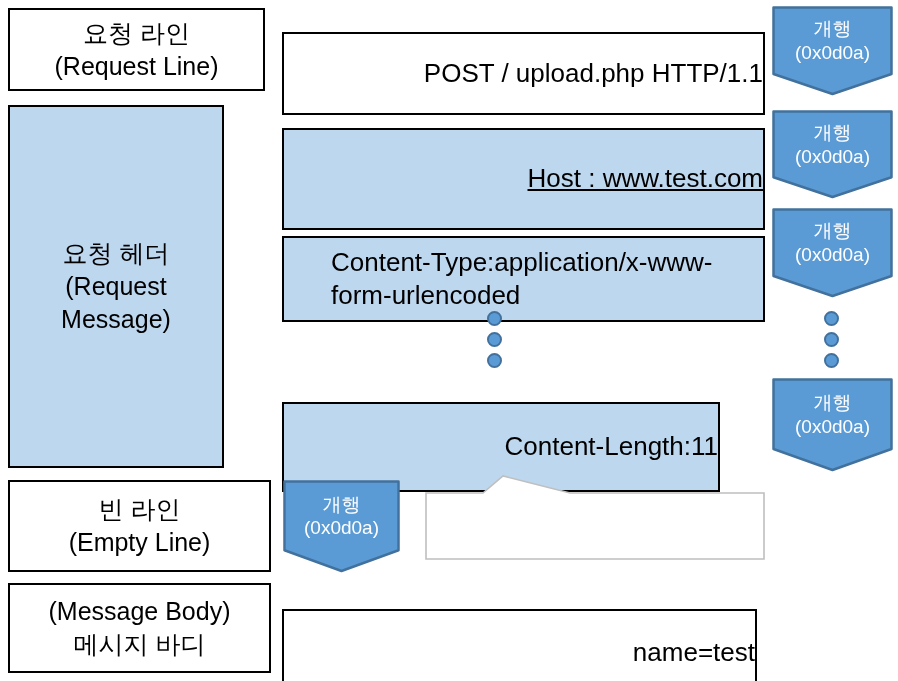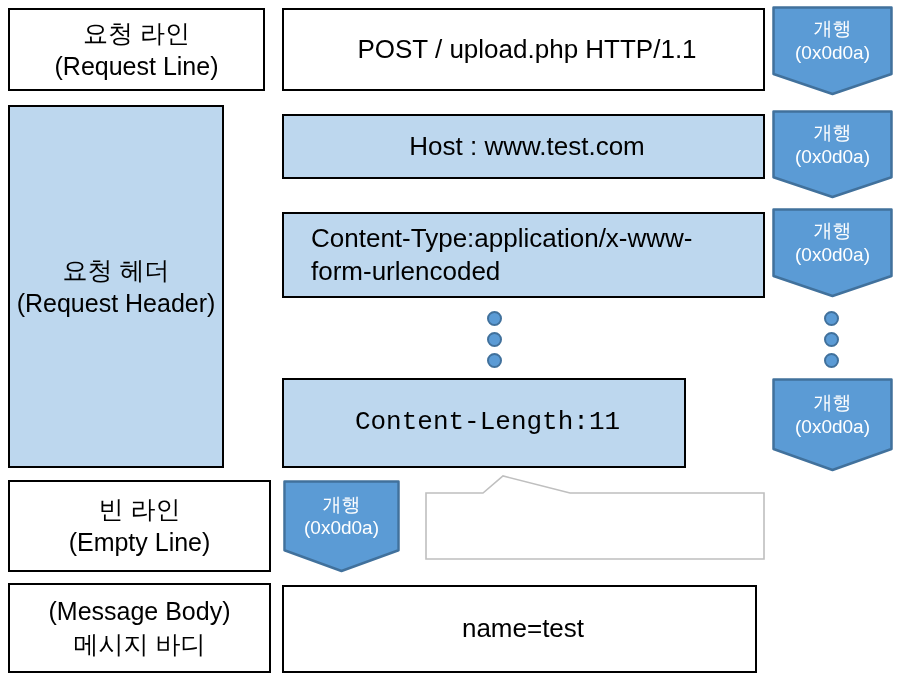--- a/index.html
+++ b/index.html
@@ -22,21 +22,21 @@
   
   .box{
     position:absolute;
     border:2.5px solid var(--box-border);
     background:#ffffff;
     display:flex;align-items:center;justify-content:center;
   }
   .box.blue{background:var(--light-blue);}
   .label-box{flex-direction:column;text-align:center;}
   .label-box .ln{font-size:25px;line-height:1.32;color:#000;}
-  .content-box{justify-content:center;padding-left:7px;}
+  .content-box{justify-content:flex-end;padding-left:7px;margin-top:24px;}
   .content-box .ctext{font-size:26px;color:#000;line-height:1.28;text-align:left;}
   .wrap-430{max-width:432px;}
   
   .badge{position:absolute;}
   .badge svg{position:absolute;inset:0;width:100%;height:100%;display:block;}
   .badge svg polygon{
     fill:var(--badge-fill);
     stroke:var(--badge-stroke);
     stroke-width:2.5;
     stroke-linejoin:round;
@@ -68,52 +68,52 @@
 
 <div class="canvas">
 
   <div class="box label-box" style="left:8px;top:8px;width:257px;height:83px;">
     <div class="ln">요청 라인</div>
     <div class="ln">(Request Line)</div>
   </div>
 
   <div class="box blue label-box" style="left:8px;top:105px;width:216px;height:363px;">
     <div class="ln">요청 헤더</div>
-    <div class="ln">(Request Header)</div>
+    <div class="ln">(Request Message)</div>
   </div>
 
   <div class="box label-box" style="left:8px;top:480px;width:263px;height:92px;justify-content:center;">
     <div class="ln">빈 라인</div>
     <div class="ln">(Empty Line)</div>
   </div>
 
   <div class="box label-box" style="left:8px;top:583px;width:263px;height:90px;">
     <div class="ln">(Message Body)</div>
     <div class="ln">메시지 바디</div>
   </div>
 
   <div class="box content-box" style="left:282px;top:8px;width:483px;height:83px;">
     <div class="ctext">POST / upload.php HTTP/1.1</div>
   </div>
 
-  <div class="box blue content-box" style="left:282px;top:114px;width:483px;height:65px;">
+  <div class="box blue content-box" style="left:282px;top:104px;width:483px;height:102px;text-decoration:underline;">
     <div class="ctext">Host : www.test.com</div>
   </div>
 
   <div class="box blue content-box" style="left:282px;top:212px;width:483px;height:86px;">
     <div class="ctext wrap-430">Content-Type:application/x-www-form-urlencoded</div>
   </div>
 
   <div class="dots" style="left:487px;top:311px;">
     <div class="dot"></div>
     <div class="dot"></div>
     <div class="dot"></div>
   </div>
 
-  <div class="box blue content-box" style="left:282px;top:378px;width:404px;height:90px;font-family:Liberation Mono, monospace;">
+  <div class="box blue content-box" style="left:282px;top:378px;width:438px;height:90px;">
     <div class="ctext">Content-Length:11</div>
   </div>
 
   <div class="box content-box" style="left:282px;top:585px;width:475px;height:88px;">
     <div class="ctext">name=test</div>
   </div>
 
   <div class="badge" style="left:772px;top:6px;width:121px;height:90px;">
     <svg viewBox="0 0 120 90" preserveAspectRatio="none">
       <polygon points="1.5,1.5 118.5,1.5 118.5,68 60,88 1.5,68"></polygon>

